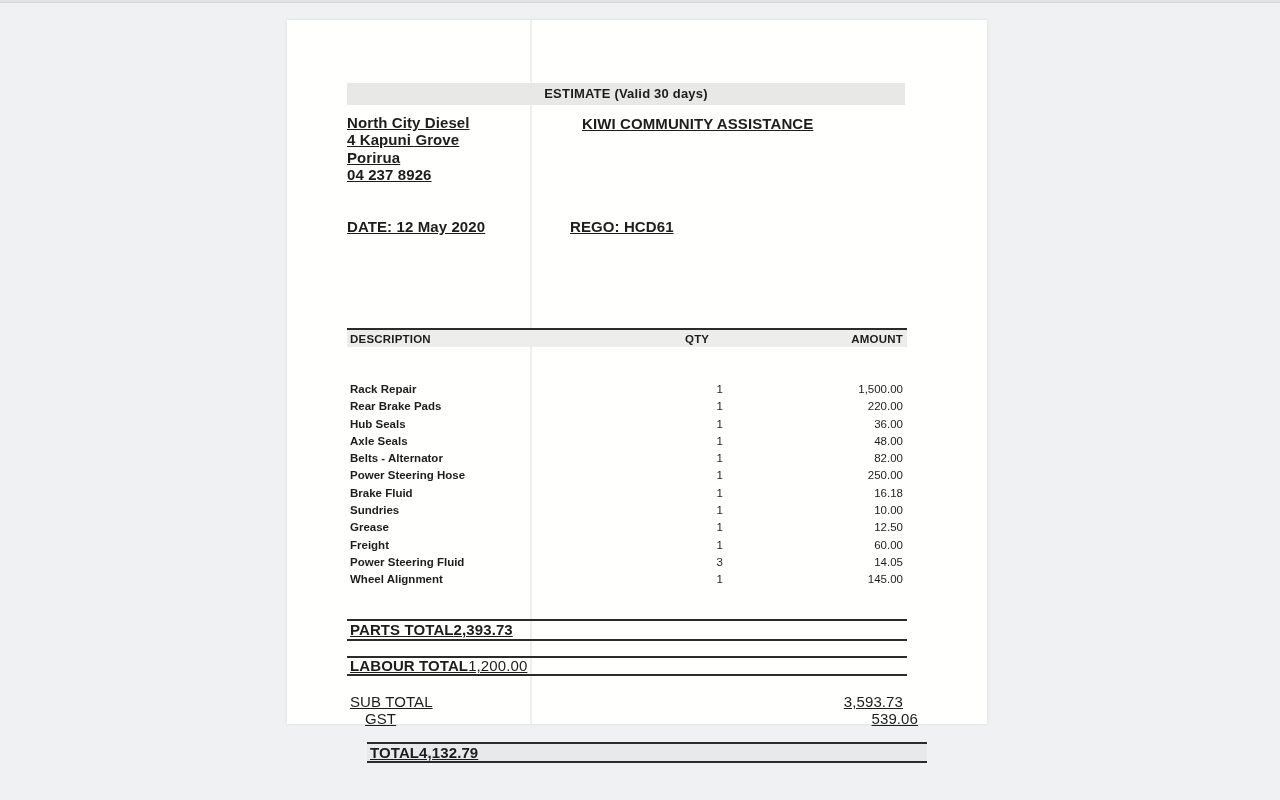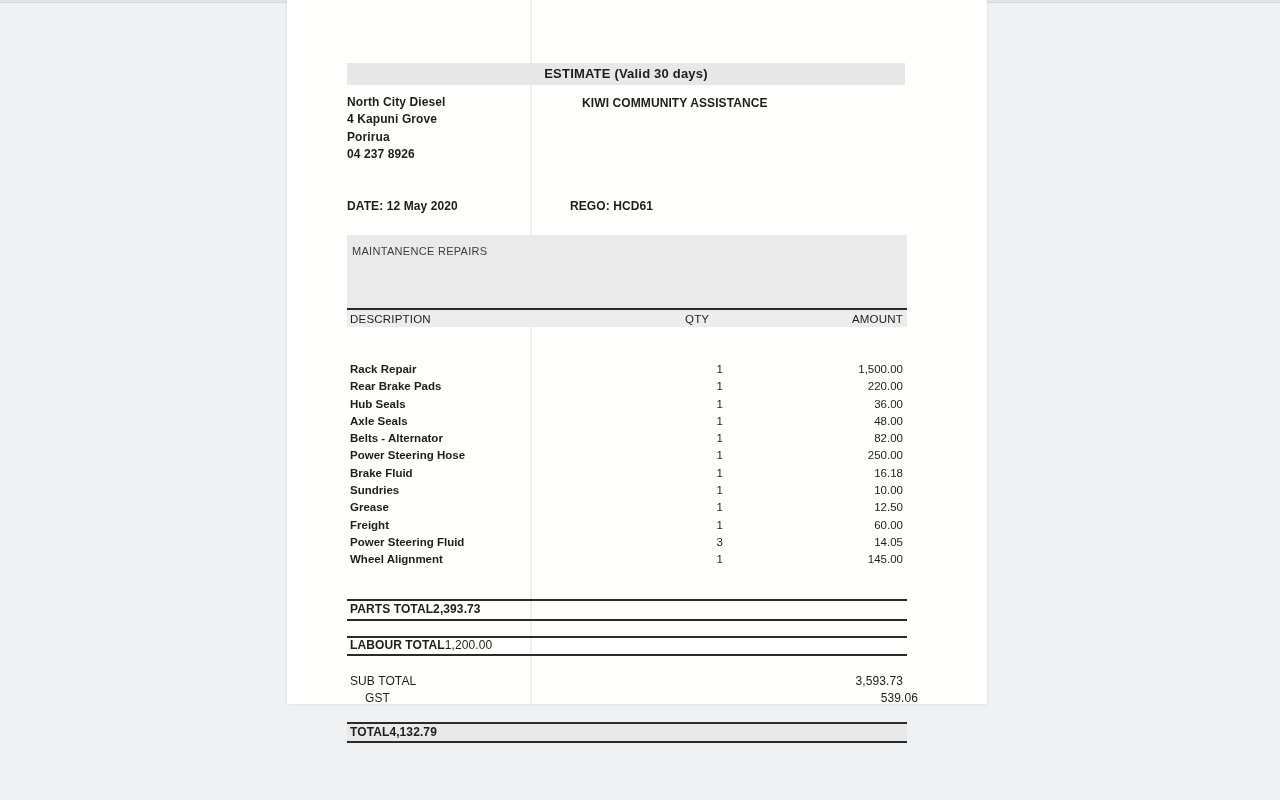--- a/index.html
+++ b/index.html
@@ -6,28 +6,28 @@
   body { font-family:"Liberation Sans", sans-serif; }
   .canvas {
     position:relative; width:1280px; height:800px;
     background:#f0f1f3; overflow:hidden; color:#1d1d1d;
   }
   .top-strip {
     position:absolute; top:0; left:0; right:0; height:3px;
     background:#e3e4e6; border-bottom:1px solid #d7d8da;
   }
   .page {
-    position:absolute; left:287px; top:0; width:700px; height:704px;
+    position:absolute; left:287px; top:20px; width:700px; height:704px;
     background:#fffffe; box-shadow:0 0 3px rgba(0,0,0,0.10);
   }
   .fold-line {
     position:absolute; left:243px; top:0; width:2px; height:100%;
     background:#efefee;
   }
-  .txt { font-size:12px; line-height:17.4px; letter-spacing:0.1px; }
+  .txt { font-size:15px; line-height:17.4px; letter-spacing:0.1px;text-decoration:underline; }
   .b { font-weight:bold; }
 
   .title-band {
     position:absolute; left:60px; top:63px; width:558px; height:22px;
     background:#e8e8e8; text-align:center;
   }
   .title-band span { font-size:13px; font-weight:bold; line-height:22px; letter-spacing:0.2px; }
 
   .vendor-block { position:absolute; left:60px; top:94px; }
   .customer { position:absolute; left:283px; top:95px;padding-left:12px; }
@@ -37,41 +37,41 @@
   .job-box {
     position:absolute; left:60px; top:235px; width:560px; height:73px;
     background:#eaeaea; padding:6px 0 0 5px;
   }
   .job-box span { font-size:11px; color:#3c3c3c; letter-spacing:0.3px; }
 
   .thead {
     position:absolute; left:60px; top:308px; width:560px; height:19px;
     background:#ededed; border-top:2px solid #2b2b2b;
   }
-  .thead span { position:absolute; font-size:11.5px; font-weight:normal; line-height:18px; letter-spacing:0.2px; }
+  .thead span { position:absolute; font-size:11.5px; font-weight:bold; line-height:18px; letter-spacing:0.2px; }
   .th-desc { left:3px; }
   .th-qty  { left:338px; }
   .th-amt  { right:4px; width:150px; text-align:right; }
 
   .items { position:absolute; left:60px; top:361px; width:560px; }
   .item-row { position:relative; height:17.3px; }
   .item-row span { position:absolute; font-size:11.5px; line-height:17.3px; }
   .item-desc { left:3px; font-weight:bold; }
   .item-qty  { left:316px; width:60px; text-align:right; }
   .item-amt  { right:4px; width:150px; text-align:right; }
 
   .total-band {
     position:absolute; left:60px; width:560px;
     border-top:2px solid #2b2b2b; border-bottom:2px solid #2b2b2b;
     display:flex; align-items:center;
     padding:0 4px 0 3px;
   }
   .band-parts  { top:599px; height:22px; }
   .band-labour { top:636px; height:20px; }
-  .band-total  { top:722px; height:21px; background:#e9e9e9; }
+  .band-total  { top:722px; height:21px; background:#e9e9e9;margin-left:20px; }
 
   .plain-line {
     position:absolute; left:60px; width:560px; height:17px;
     display:flex; justify-content:space-between; align-items:center;
     padding:0 4px 0 3px;
   }
   .line-subtotal { top:673px; }
   .line-gst      { top:690px;margin-left:15px; }
 </style>
 </head>
@@ -92,23 +92,20 @@
       <div>4 Kapuni Grove</div>
       <div>Porirua</div>
       <div>04 237 8926</div>
     </div>
 
     <div class="customer txt b">KIWI COMMUNITY ASSISTANCE</div>
 
     <div class="date-line txt b">DATE: 12 May 2020</div>
     <div class="rego-line txt b">REGO: HCD61</div>
 
-    <div class="job-box">
-      <span>MAINTANENCE REPAIRS</span>
-    </div>
 
     <div class="thead">
       <span class="th-desc">DESCRIPTION</span>
       <span class="th-qty">QTY</span>
       <span class="th-amt">AMOUNT</span>
     </div>
 
     <div class="items">
       <div class="item-row">
         <span class="item-desc">Rack Repair</span>

